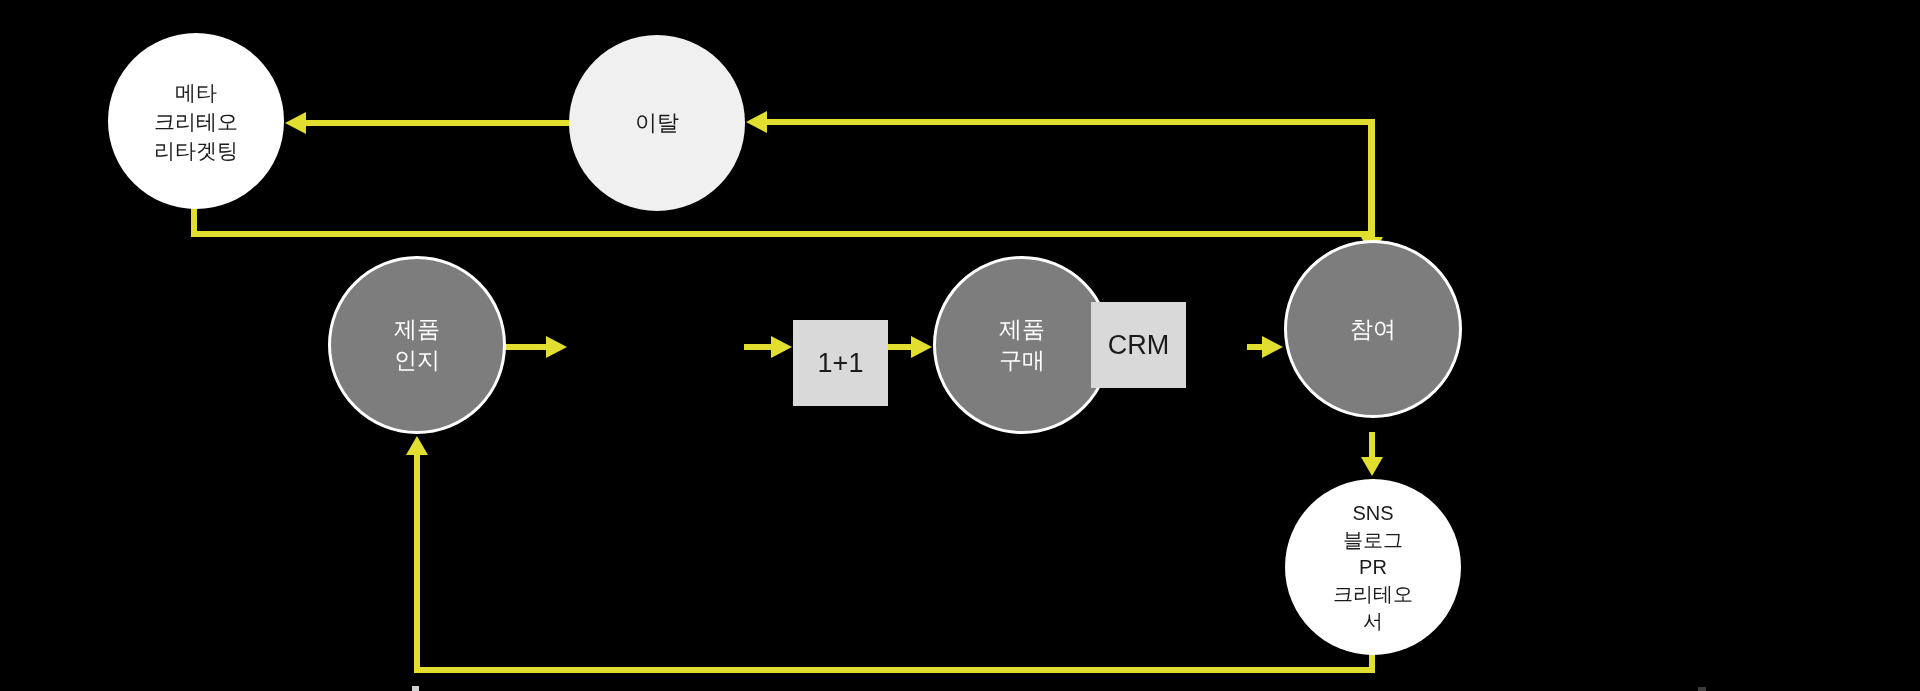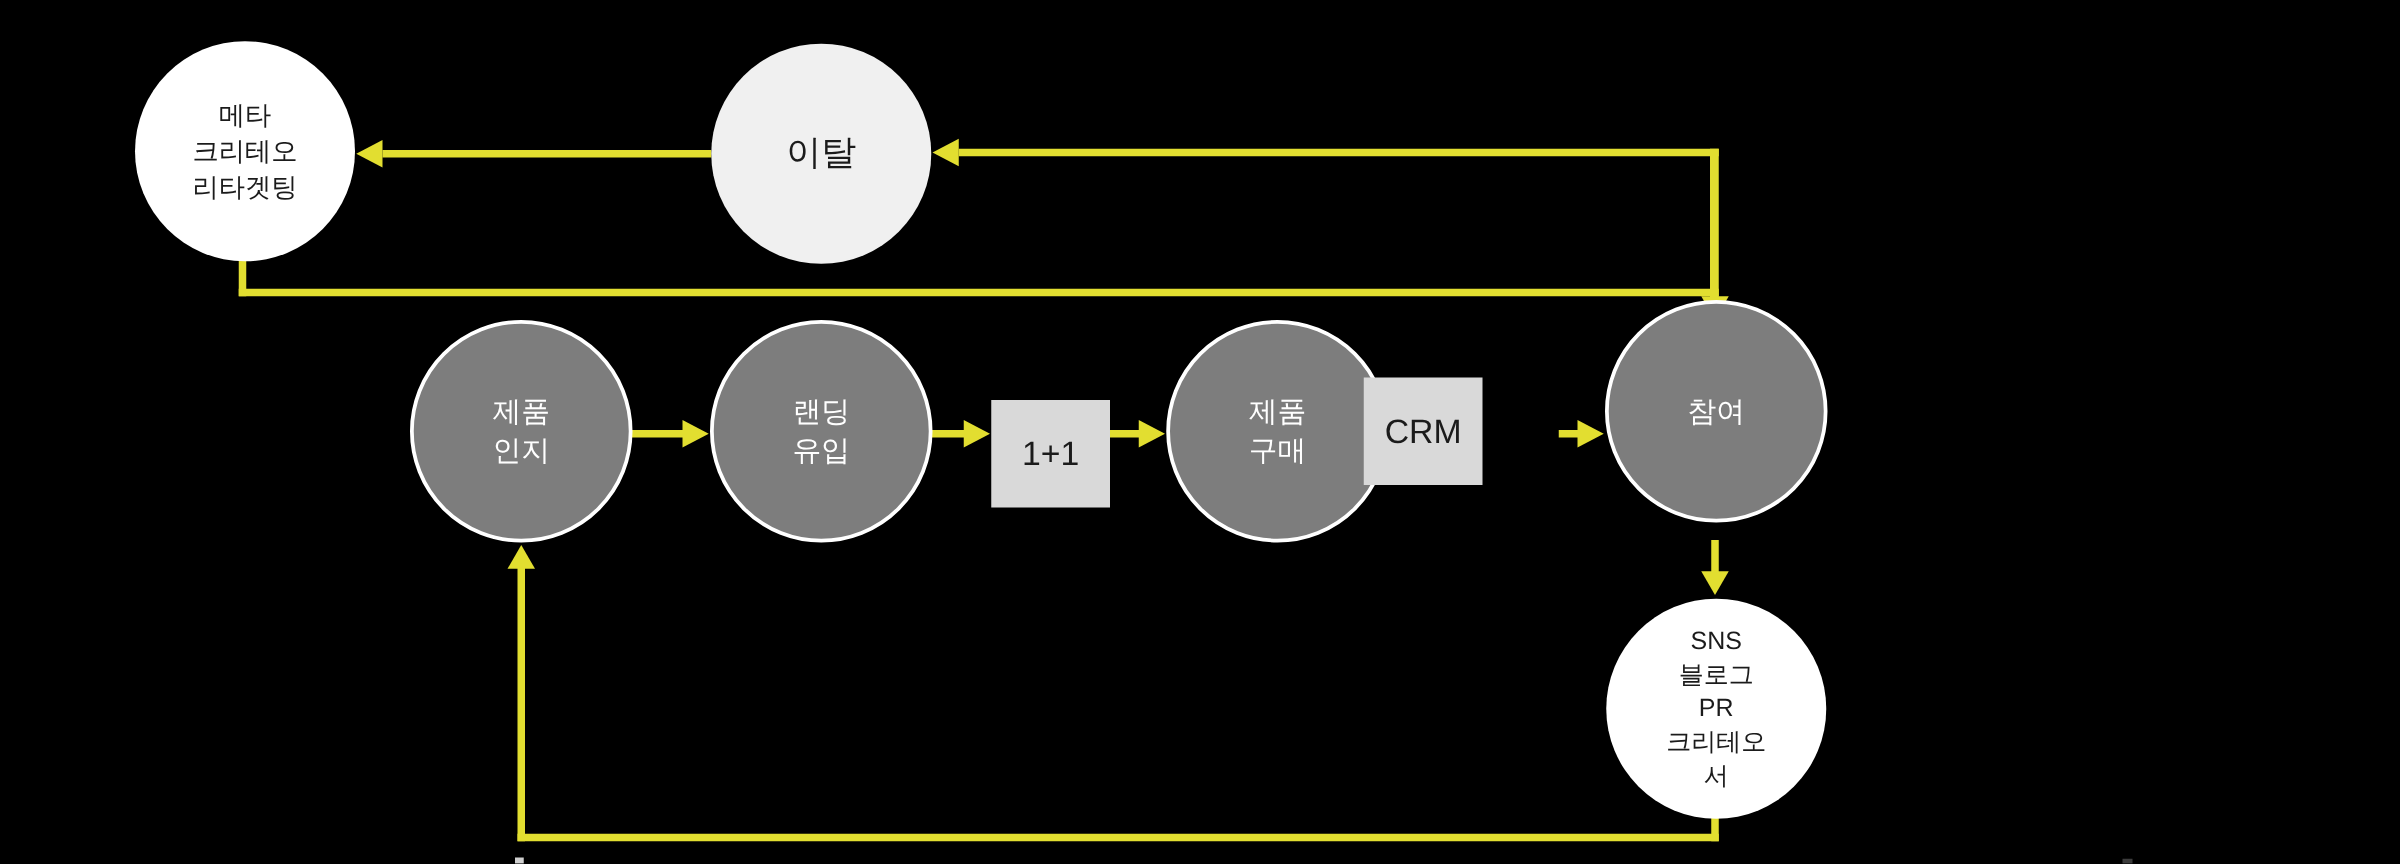--- a/index.html
+++ b/index.html
@@ -33,21 +33,21 @@
   .circle.white{
     width:176px;height:176px;
     background:var(--node-white);
     color:var(--text-dark);
     font-size:21px;line-height:29px;
   }
   .circle.offwhite{
     width:176px;height:176px;
     background:var(--node-offwhite);
     color:var(--text-dark);
-    font-size:28px;line-height:30px;font-family:Liberation Serif, serif;
+    font-size:22px;line-height:30px;
   }
   .circle.gray{
     width:172px;height:172px;
     background:var(--node-gray);
     border:3px solid var(--node-gray-border);
     color:var(--node-gray-text);
     font-size:23px;line-height:31px;
   }
   .box{
     position:absolute;
@@ -128,24 +128,20 @@
 
   <div class="circle offwhite" style="left:569px;top:35px;">
     <span class="label">이탈</span>
   </div>
 
   <div class="circle gray" style="left:328px;top:256px;">
     <span class="label">제품
 인지</span>
   </div>
 
-  <div class="circle gray" style="left:568px;top:256px;">
-    <span class="label">랜딩
-유입</span>
-  </div>
 
   <div class="box" style="left:793px;top:320px;">
     <span class="label">1+1</span>
   </div>
 
   <div class="circle gray" style="left:933px;top:256px;">
     <span class="label">제품
 구매</span>
   </div>
 

